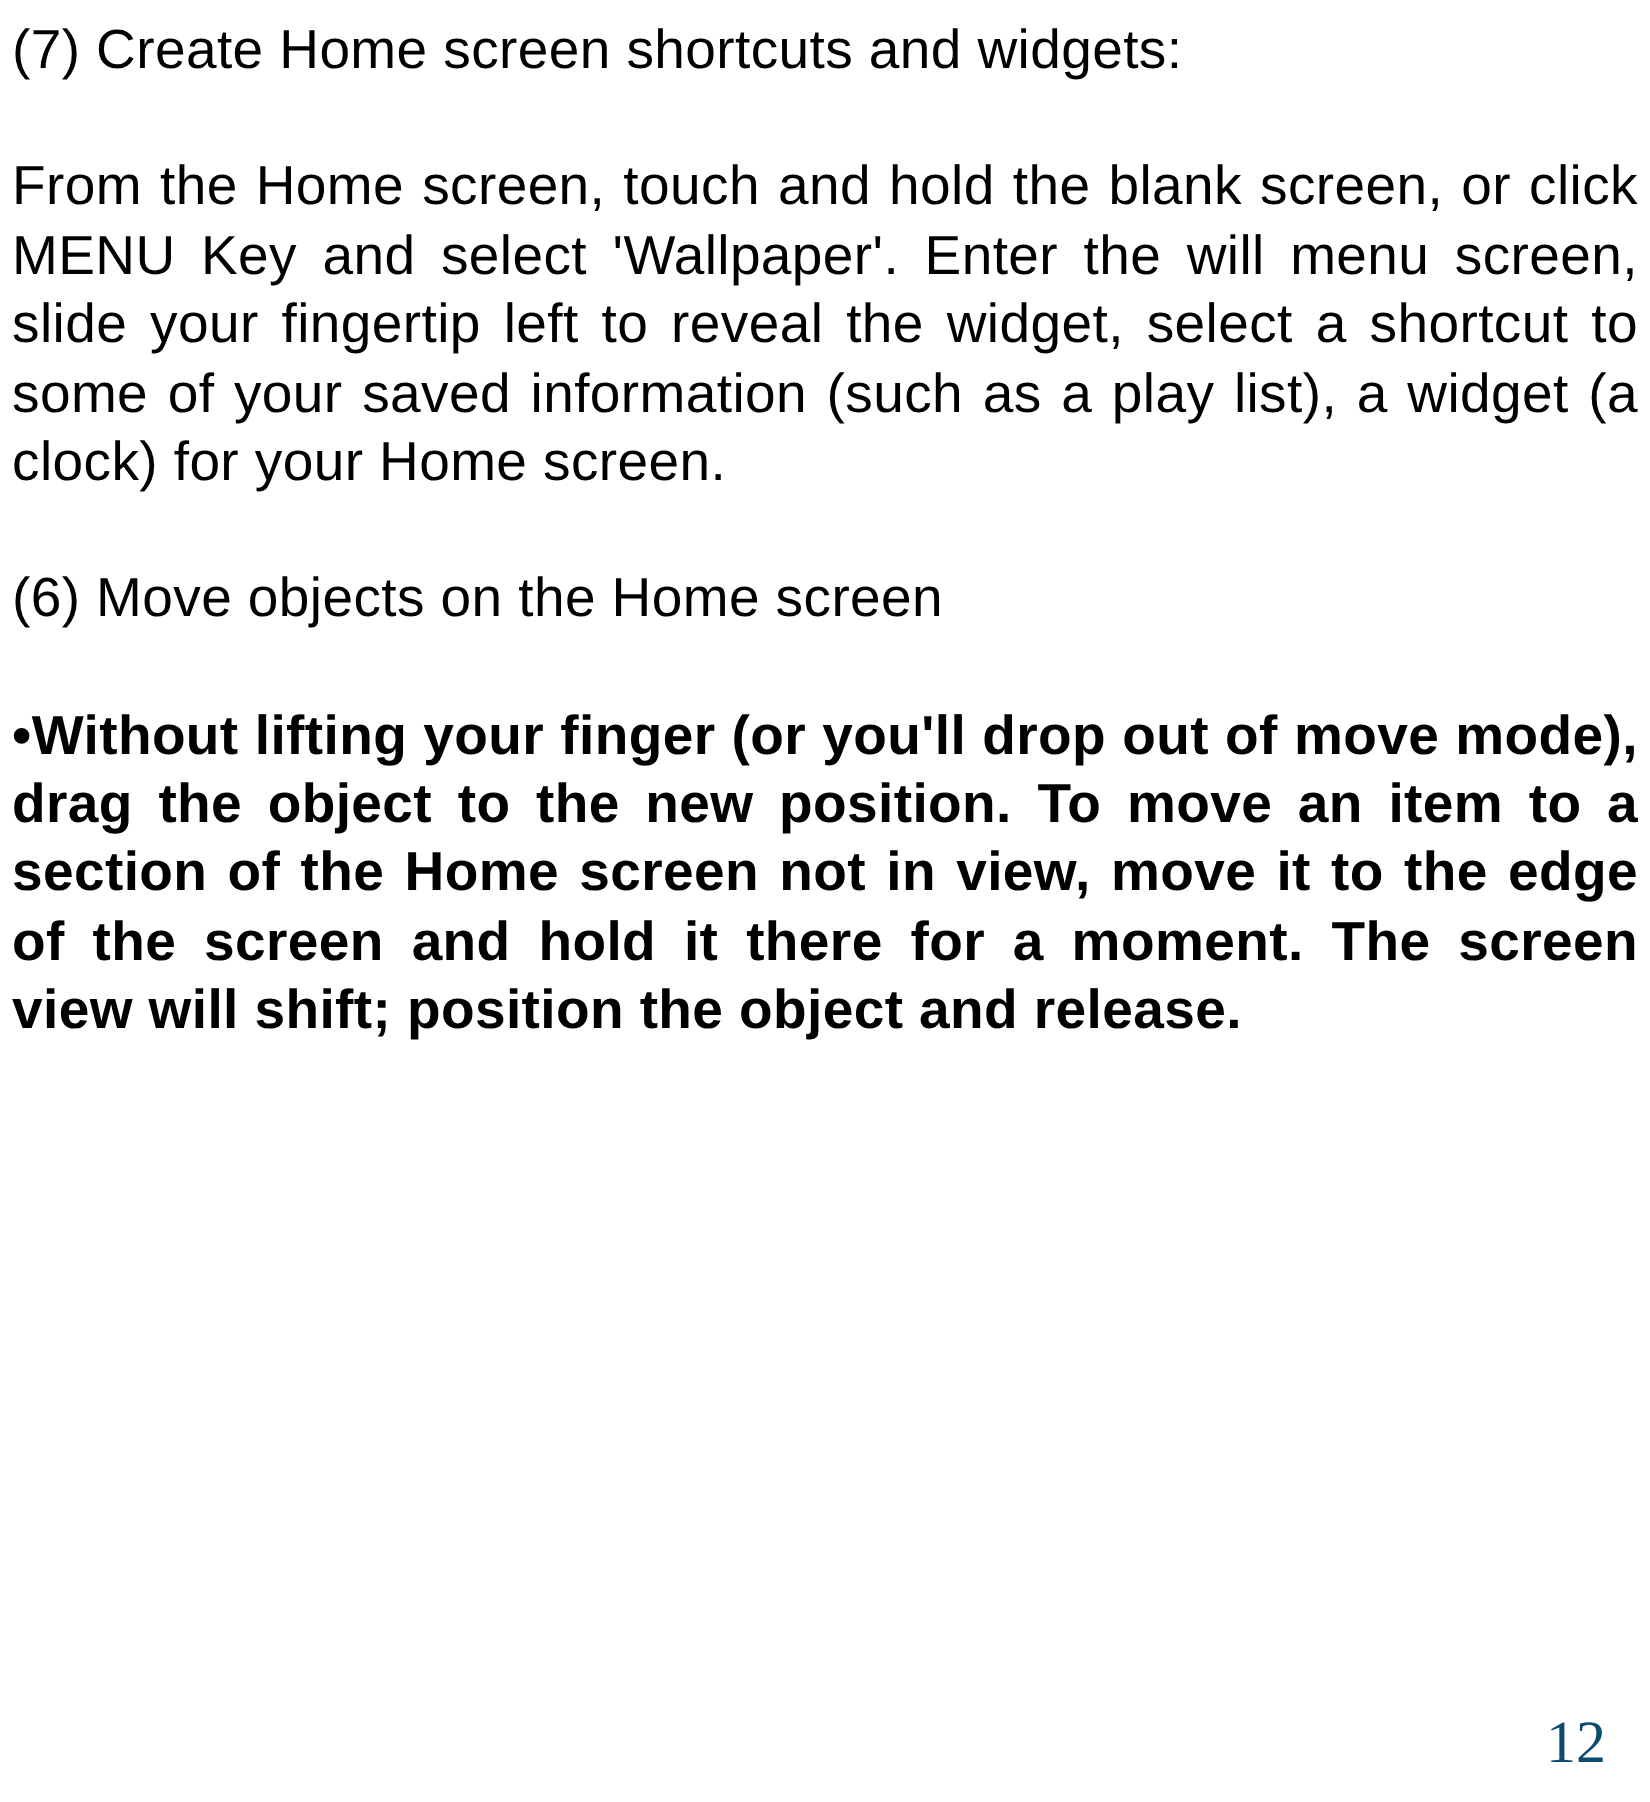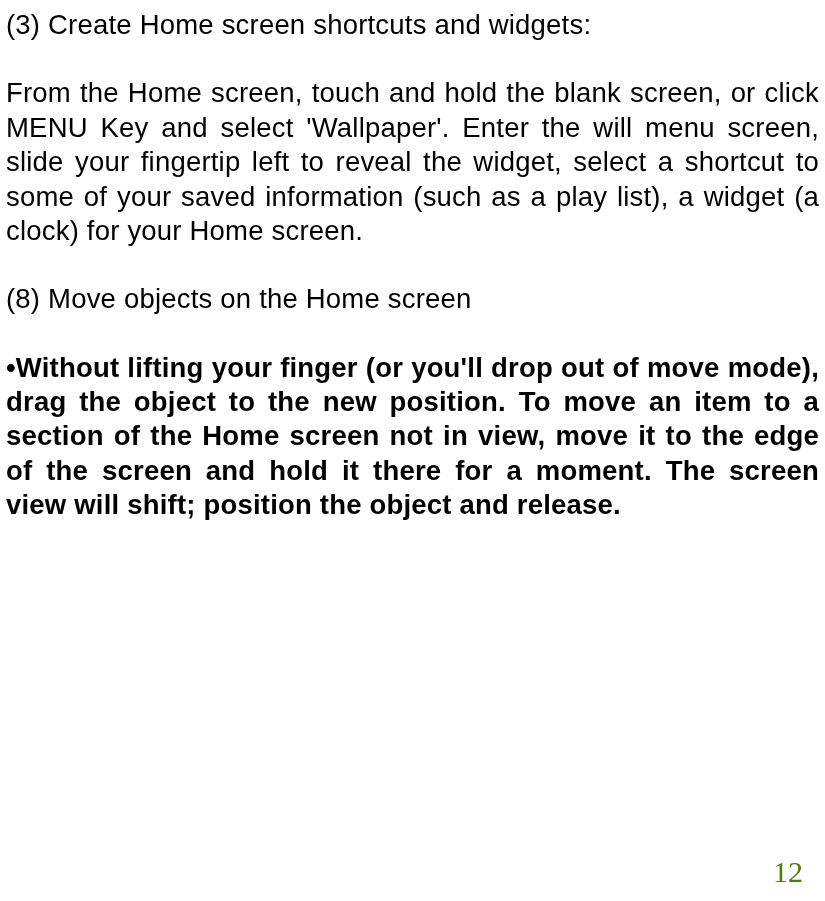--- a/index.html
+++ b/index.html
@@ -35,27 +35,27 @@
     .para-last {
       margin-bottom: 0;
       font-weight: bold;
     }
     .page-number {
       position: absolute;
       bottom: 12px;
       right: 22px;
       font-family: 'Times New Roman', Times, serif;
       font-size: 30px;
-      color: #4d7c0f;
+      color: #0c4a6e;
     }
   </style>
 </head>
 <body>
 
 <div class="page">
   <div class="content">
-    <div class="para-left">(3) Create Home screen shortcuts and widgets:</div>
+    <div class="para-left">(7) Create Home screen shortcuts and widgets:</div>
     <div class="para">From the Home screen, touch and hold the blank screen, or click MENU Key and select 'Wallpaper'. Enter the will menu screen, slide your fingertip left to reveal the widget, select a shortcut to some of your saved information (such as a play list), a widget (a clock) for your Home screen.</div>
-    <div class="para-left">(8) Move objects on the Home screen</div>
+    <div class="para-left">(6) Move objects on the Home screen</div>
     <div class="para para-last">•Without lifting your finger (or you'll drop out of move mode), drag the object to the new position. To move an item to a section of the Home screen not in view, move it to the edge of the screen and hold it there for a moment. The screen view will shift; position the object and release.</div>
   </div>
   <div class="page-number">12</div>
 </div>
 
 </body></html>

